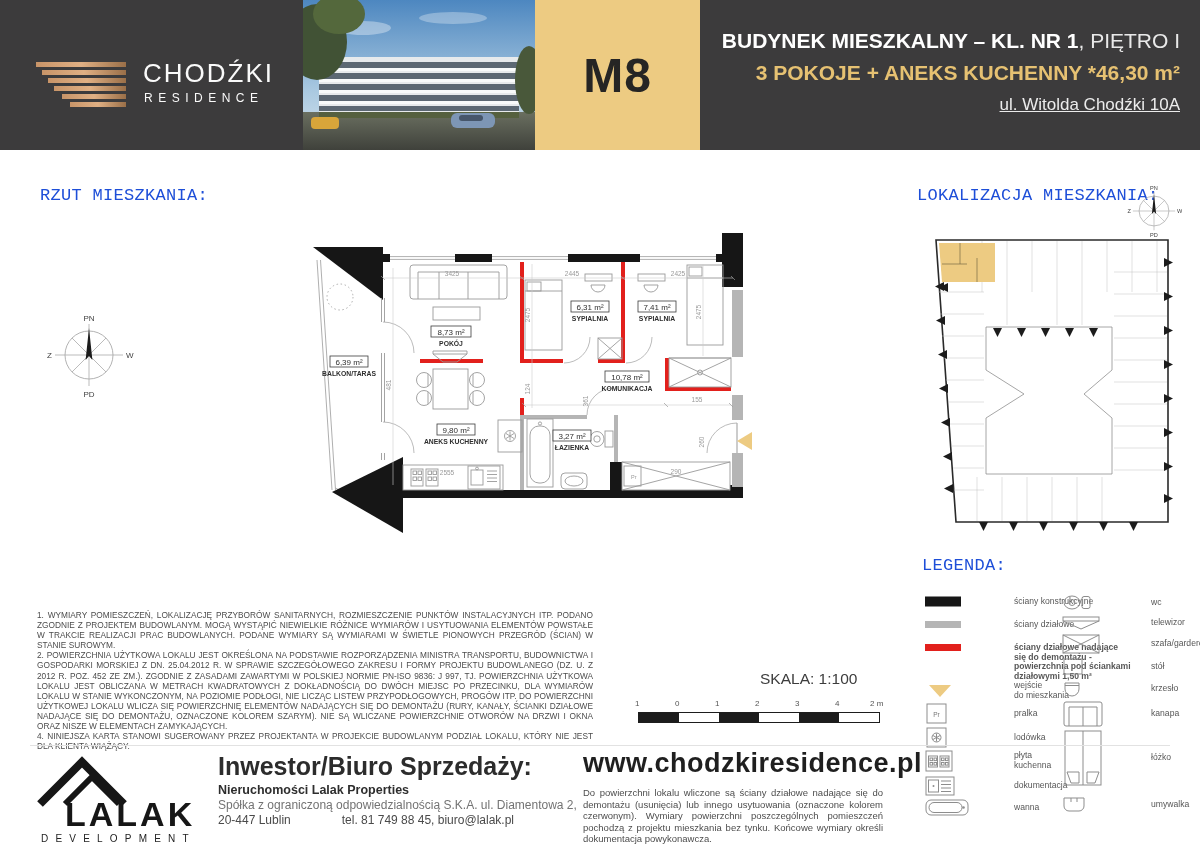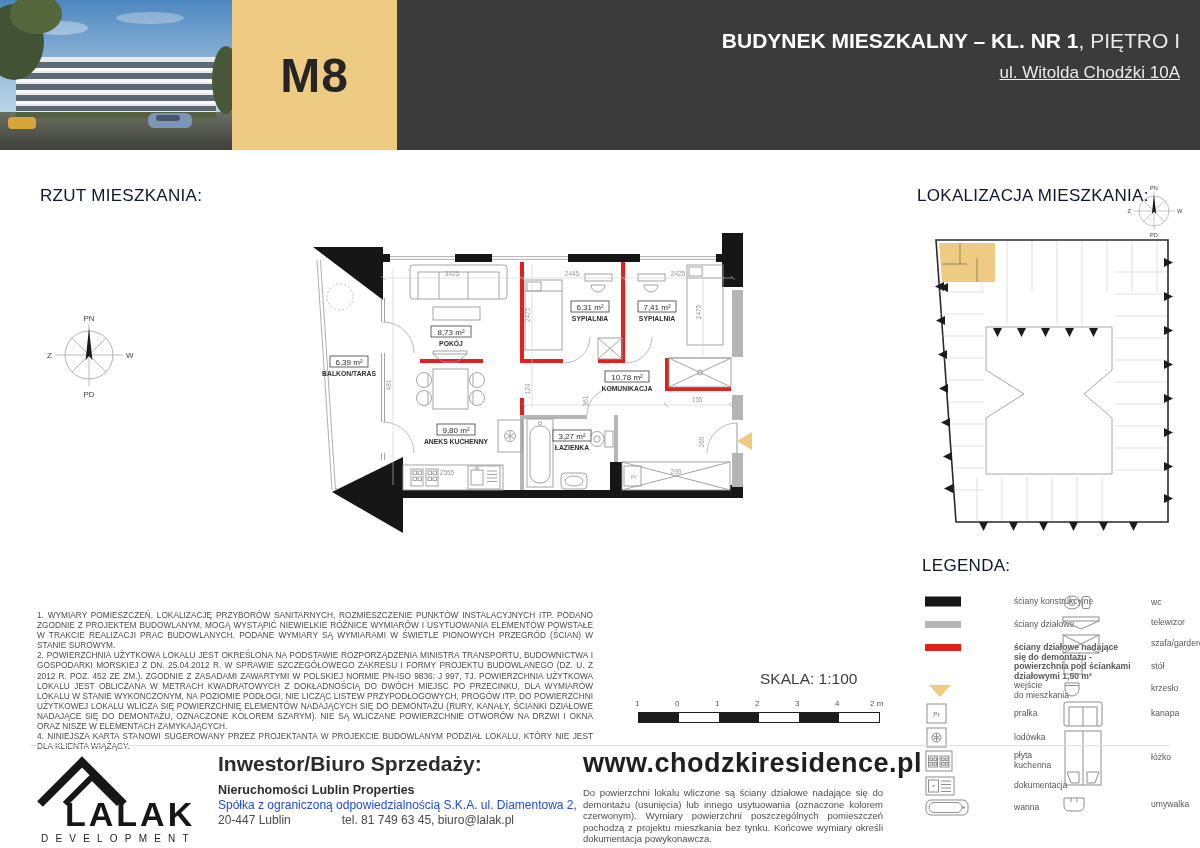--- a/index.html
+++ b/index.html
@@ -13,50 +13,69 @@
   .hdr-unit{width:165px;height:150px;background:var(--gold);display:flex;align-items:center;justify-content:center;}
   .hdr-unit span{font-size:48px;font-weight:700;color:#262524;letter-spacing:1px;}
   .hdr-info{flex:1;height:150px;background:var(--dark);text-align:right;padding:25px 20px 0 0;box-sizing:border-box;}
   .hdr-line1{font-size:21px;font-weight:700;color:#fff;line-height:32px;white-space:nowrap;}
   .hdr-line1 .light{font-weight:400;color:#e9e9e9;}
   .hdr-line2{font-size:21px;font-weight:700;color:var(--goldtext);line-height:32px;}
   .hdr-line3{font-size:17px;font-weight:400;color:#ececec;line-height:32px;text-decoration:underline;}
   .brand-name{position:absolute;left:143px;top:58px;font-size:26px;color:#fafafa;letter-spacing:2px;font-weight:400;}
   .brand-sub{position:absolute;left:144px;top:91px;font-size:12px;color:#fafafa;letter-spacing:5.5px;font-weight:400;}
   
-  .sec-title{font-size:17px;font-weight:400;color:#0f172a;letter-spacing:0.3px;}
+  .sec-title{font-size:17px;font-weight:400;color:#1d4ed8;letter-spacing:0.3px;font-family:Liberation Mono, monospace;}
   
   #notes{left:37px;top:610px;width:556px;font-size:8.3px;line-height:10.1px;color:#4c4c4c;text-align:justify;}
   
   #scale-label{left:760px;top:670px;width:122px;text-align:left;font-size:15.5px;color:#3d3d3d;}
   .scale-tick{position:absolute;top:699px;font-size:8px;color:#555;}
   #scale-bar{left:638px;top:712px;width:240px;height:9px;border:1px solid #1d1d1d;display:flex;box-sizing:content-box;}
   #scale-bar div{width:40px;height:9px;}
   .sb-b{background:#1c1c1c;} .sb-w{background:#fff;}
   
   .legend-row{position:absolute;display:flex;align-items:center;}
   .legend-row.top{align-items:flex-start;font-weight:bold;}
   .licon{width:50px;flex:0 0 50px;display:flex;justify-content:flex-start;}
   .llabel{font-size:8.6px;color:#575757;line-height:9.6px;white-space:pre-line;margin-left:39px;}
   
   #footer-line{left:30px;top:745px;width:1140px;height:1px;background:#e2e2e2;}
-  #inv-title{left:218px;top:752px;font-size:21px;font-weight:700;color:#2c2c2c;}
+  #inv-title{left:218px;top:752px;font-size:25px;font-weight:700;color:#2c2c2c;}
   #inv-company{left:218px;top:783px;font-size:12.5px;font-weight:700;color:#2e2e2e;}
-  #inv-l2{left:218px;top:798px;font-size:12px;color:#1d4ed8;}
+  #inv-l2{left:218px;top:798px;font-size:12px;color:#737373;}
   #inv-l3{left:218px;top:813px;width:296px;display:flex;justify-content:space-between;font-size:12px;color:#4a4a4a;}
   #website{left:583px;top:748px;font-size:27px;font-weight:700;color:#1f1f1f;letter-spacing:0.5px;}
   #footer-disclaimer{left:583px;top:787px;width:300px;font-size:9.5px;line-height:11.5px;color:#4d4d4d;text-align:justify;}
   text{font-family:"Liberation Sans",sans-serif;}
 </style>
 </head>
 <body>
 
 <div id="page">
 
   <div id="header" class="abs">
+    <div class="hdr-logo">
+      <svg width="100" height="60" style="position:absolute;left:30px;top:60px" viewBox="0 0 100 60">
+        <defs>
+            <linearGradient id="cop" x1="0" y1="0" x2="1" y2="0">
+          <stop offset="0" stop-color="#c89468"></stop>
+              <stop offset="0.5" stop-color="#e0b084"></stop>
+              <stop offset="1" stop-color="#9a6f48"></stop>
+        </linearGradient>
+          </defs>
+        <rect x="6" y="2" width="90" height="5" fill="url(#cop)"></rect>
+        <rect x="12" y="10" width="84" height="5" fill="url(#cop)"></rect>
+        <rect x="18" y="18" width="78" height="5" fill="url(#cop)"></rect>
+        <rect x="24" y="26" width="72" height="5" fill="url(#cop)"></rect>
+        <rect x="32" y="34" width="64" height="5" fill="url(#cop)"></rect>
+        <rect x="40" y="42" width="56" height="5" fill="url(#cop)"></rect>
+      </svg>
+      <div class="brand-name">CHODŹKI</div>
+      <div class="brand-sub">RESIDENCE</div>
+    </div>
     <div class="hdr-photo">
       <svg width="232" height="150" viewBox="0 0 232 150">
         <defs>
           <linearGradient id="sky" x1="0" y1="0" x2="0" y2="1">
             <stop offset="0" stop-color="#4d87c0"></stop>
               <stop offset="0.6" stop-color="#a9c8e0"></stop>
               <stop offset="1" stop-color="#d9e6ef"></stop>
           </linearGradient>
           <linearGradient id="gnd" x1="0" y1="0" x2="0" y2="1">
             <stop offset="0" stop-color="#6a6f60"></stop>
@@ -88,20 +107,21 @@
         <rect x="8" y="117" width="28" height="12" rx="4" fill="#d8a53a"></rect>
         <rect x="148" y="113" width="44" height="15" rx="6" fill="#7d96b5"></rect>
         <rect x="156" y="115" width="24" height="6" rx="3" fill="#46566b"></rect>
       </svg>
     </div>
     <div class="hdr-unit">
       <span>M8</span>
     </div>
     <div class="hdr-info">
       <div class="hdr-line1"><span>BUDYNEK MIESZKALNY – KL. NR 1</span><span class="light">, PIĘTRO I</span></div>
+      <div class="hdr-line2">3 POKOJE + ANEKS KUCHENNY *46,30 m²</div>
       <div class="hdr-line3">ul. Witolda Chodźki 10A</div>
     </div>
   </div>
 
   <div class="abs sec-title" style="left:40px;top:186px">RZUT MIESZKANIA:</div>
   <div class="abs sec-title" style="left:917px;top:186px">LOKALIZACJA MIESZKANIA:</div>
   <div class="abs sec-title" style="left:922px;top:556px">LEGENDA:</div>
 
   <svg class="abs" style="left:44px;top:310px" width="90" height="90" viewBox="-45 -45 90 90">
     <circle r="24" fill="none" stroke="#a9a9a9" stroke-width="0.9"></circle>
@@ -642,23 +662,23 @@
   <svg class="abs" style="left:35px;top:750px" width="175" height="95" viewBox="0 0 175 95">
     <g stroke="#161616" stroke-width="8" fill="none">
       <path d="M5,54 L47,12 L89,54"></path>
       <path d="M30,54 L57,27 L84,54" stroke-width="6"></path>
     </g>
     <text x="30" y="76" font-size="34" font-weight="bold" fill="#161616" letter-spacing="3">LALAK</text>
     <text x="6" y="92" font-size="10" fill="#222" letter-spacing="7.2">DEVELOPMENT</text>
   </svg>
 
   <div id="inv-title" class="abs">Inwestor/Biuro Sprzedaży:</div>
-  <div id="inv-company" class="abs">Nieruchomości Lublin Properties</div>
+  <div id="inv-company" class="abs">Nieruchomości Lalak Properties</div>
   <div id="inv-l2" class="abs">Spółka z ograniczoną odpowiedzialnością S.K.A. ul. Diamentowa 2,</div>
   <div id="inv-l3" class="abs">
     <span>20-447 Lublin</span>
-    <span>tel. 81 749 63 45, biuro@lalak.pl</span>
+    <span>tel. 81 749 88 45, biuro@lalak.pl</span>
   </div>
 
   <div id="website" class="abs">www.chodzkiresidence.pl</div>
   <div id="footer-disclaimer" class="abs">Do powierzchni lokalu wliczone są ściany działowe nadające się do demontażu (usunięcia) lub innego usytuowania (oznaczone kolorem czerwonym). Wymiary powierzchni poszczególnych pomieszczeń pochodzą   z projektu mieszkania bez tynku. Końcowe wymiary określi dokumentacja powykonawcza.</div>
 
 </div>
 
 </body></html>

